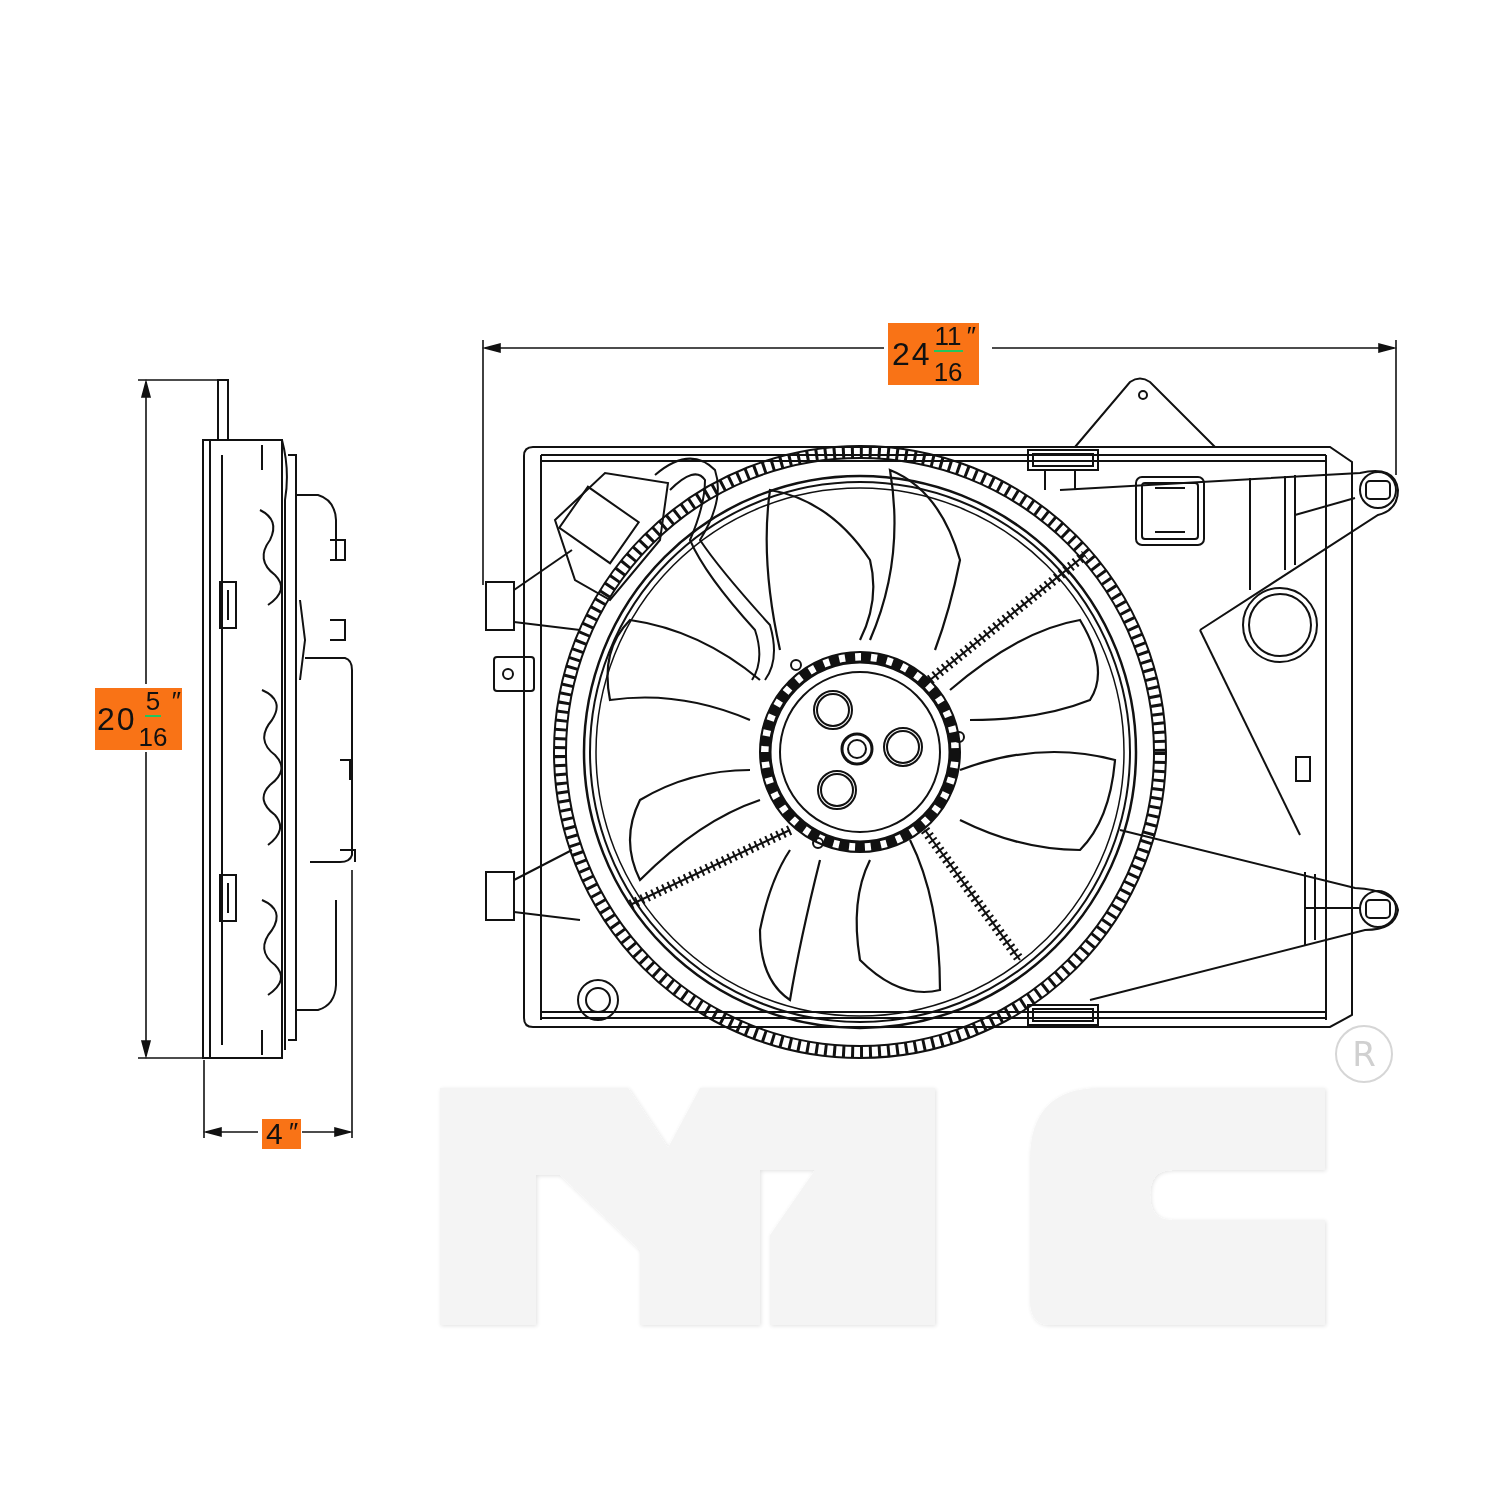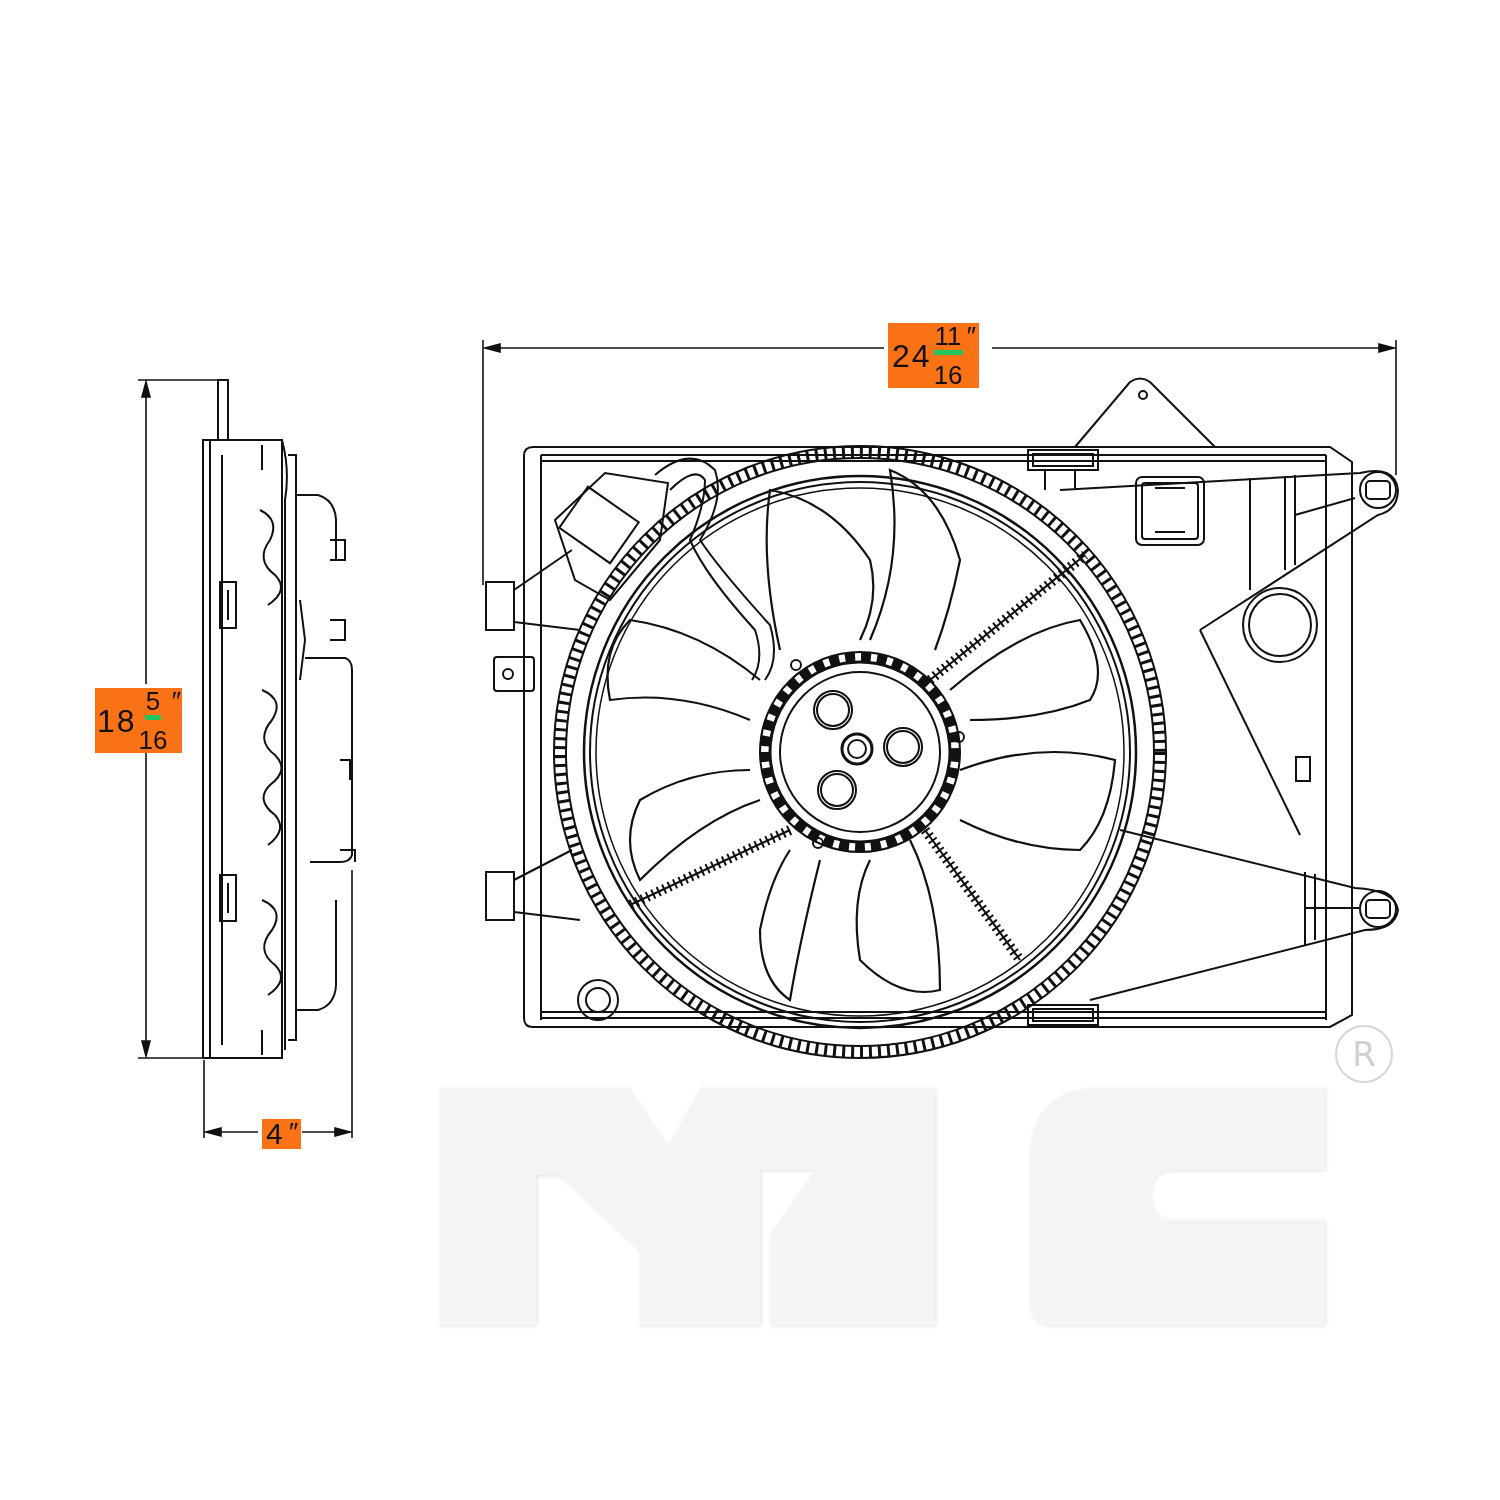--- a/index.html
+++ b/index.html
@@ -3,21 +3,21 @@
   <meta charset="utf-8">
   <style>
     html, body { margin: 0; padding: 0; background: #ffffff; }
     body { width: 1500px; height: 1500px; position: relative; overflow: hidden;
            font-family: "Liberation Sans", sans-serif; }
     #canvas { position: absolute; left: 0; top: 0; width: 1500px; height: 1500px; }
     .dim-text { position: absolute; font-family: Liberation Sans, sans-serif; color: #111;
                 font-weight: 300; line-height: 1; background: #f97316; }
     .frac { display: inline-flex; flex-direction: column; align-items: center; vertical-align: middle;
             font-size: 26px; margin-left: 2px; }
-    .frac .num { border-bottom: 5px solid #22c55e; padding: 0 1px 1px 1px; }
+    .frac .num { border-bottom: 2px solid #22c55e; padding: 0 1px 1px 1px; }
     .frac .den { padding-top: 7px; }
     .whole { font-size: 32px; vertical-align: middle; letter-spacing: 2px; }
     .inch { font-size: 26px; vertical-align: top; margin-left: 3px; font-style: italic; }
     #dim-width { left: 888px; top: 323px; padding: 0 4px; }
     #dim-height { left: 95px; top: 688px; padding: 0 2px; }
     #dim-depth { left: 262px; top: 1119px; padding: 0 4px; }
     #dim-depth .whole { font-size: 30px; }
     .reg { position: absolute; left: 1335px; top: 1025px; width: 54px; height: 54px; border-radius: 50%;
            border: 2px solid #d6d6d6; color: #d0d0d0; font-size: 34px; text-align: center; line-height: 54px;
            font-family: "DejaVu Sans", sans-serif; }
@@ -214,21 +214,21 @@
 </svg>
 
 <div id="dim-width" class="dim-text">
   <span class="whole">24</span><span class="frac">
       <span class="num">11</span>
       <span class="den">16</span>
     </span><span class="inch">″</span>
 </div>
 
 <div id="dim-height" class="dim-text">
-  <span class="whole">18</span><span class="frac">
+  <span class="whole">20</span><span class="frac">
       <span class="num">5</span>
       <span class="den">16</span>
     </span><span class="inch">″</span>
 </div>
 
 <div id="dim-depth" class="dim-text">
   <span class="whole">4</span><span class="inch">″</span>
 </div>
 
 <div class="reg">R</div>

